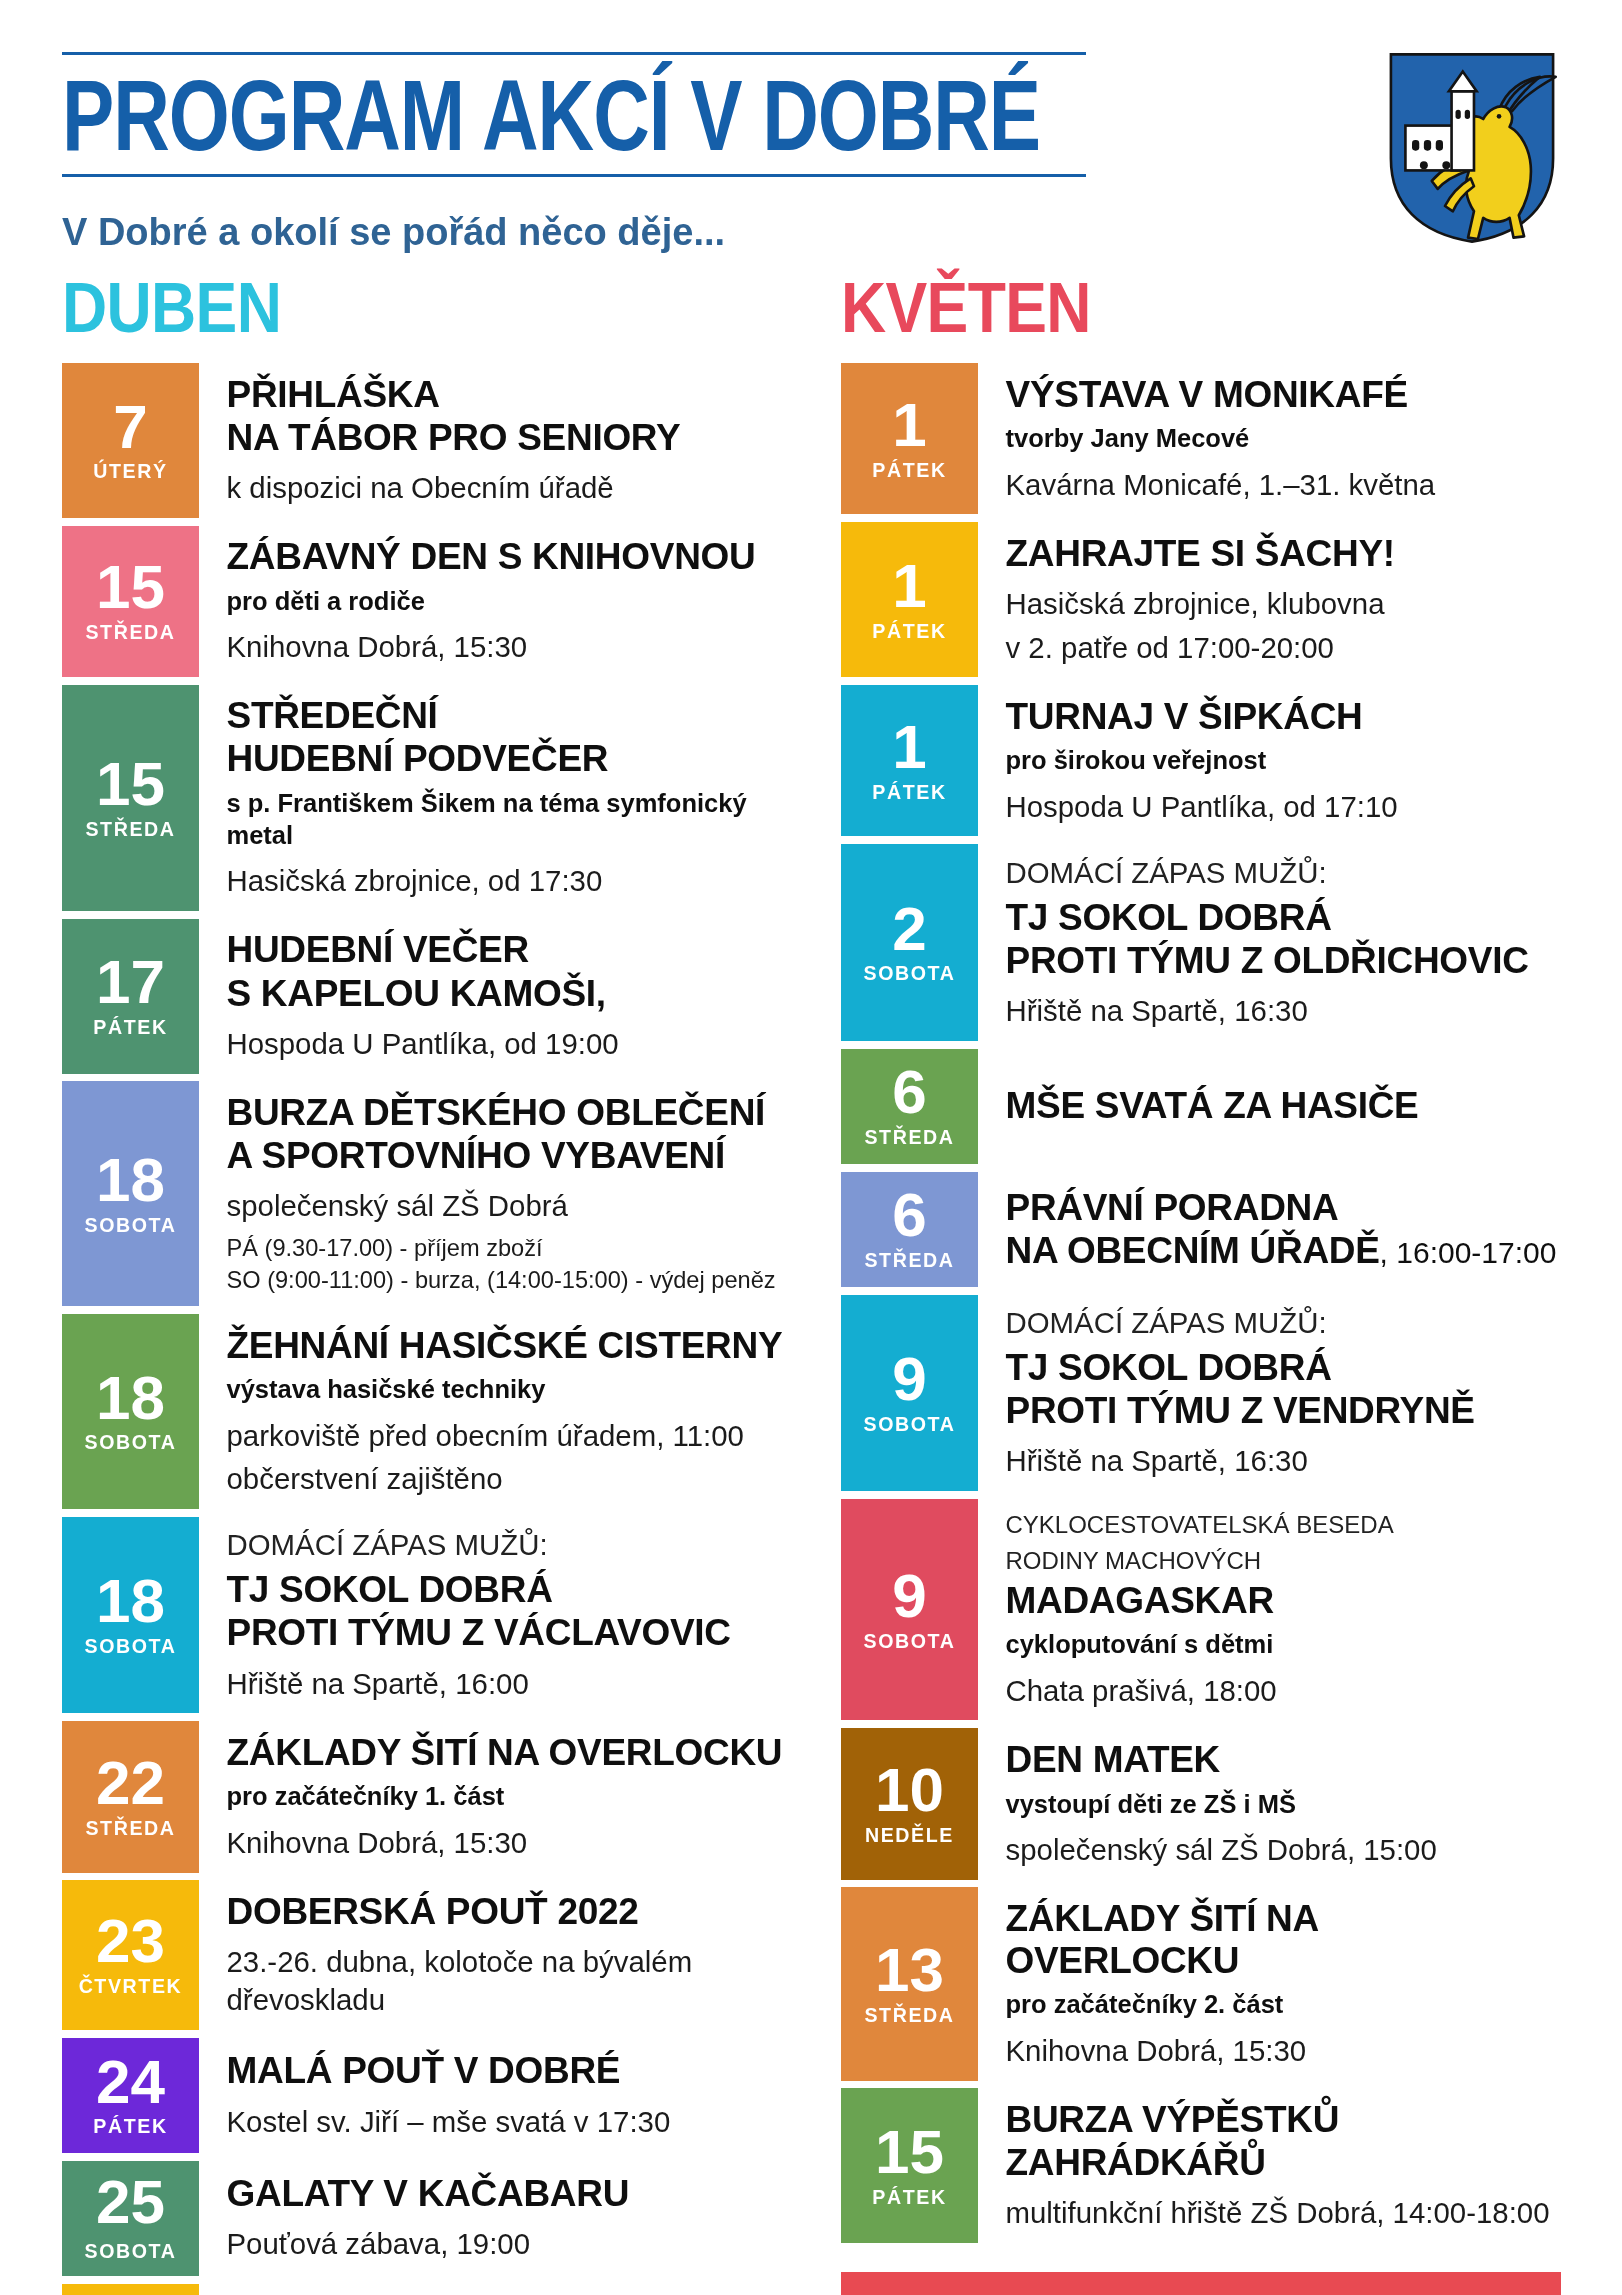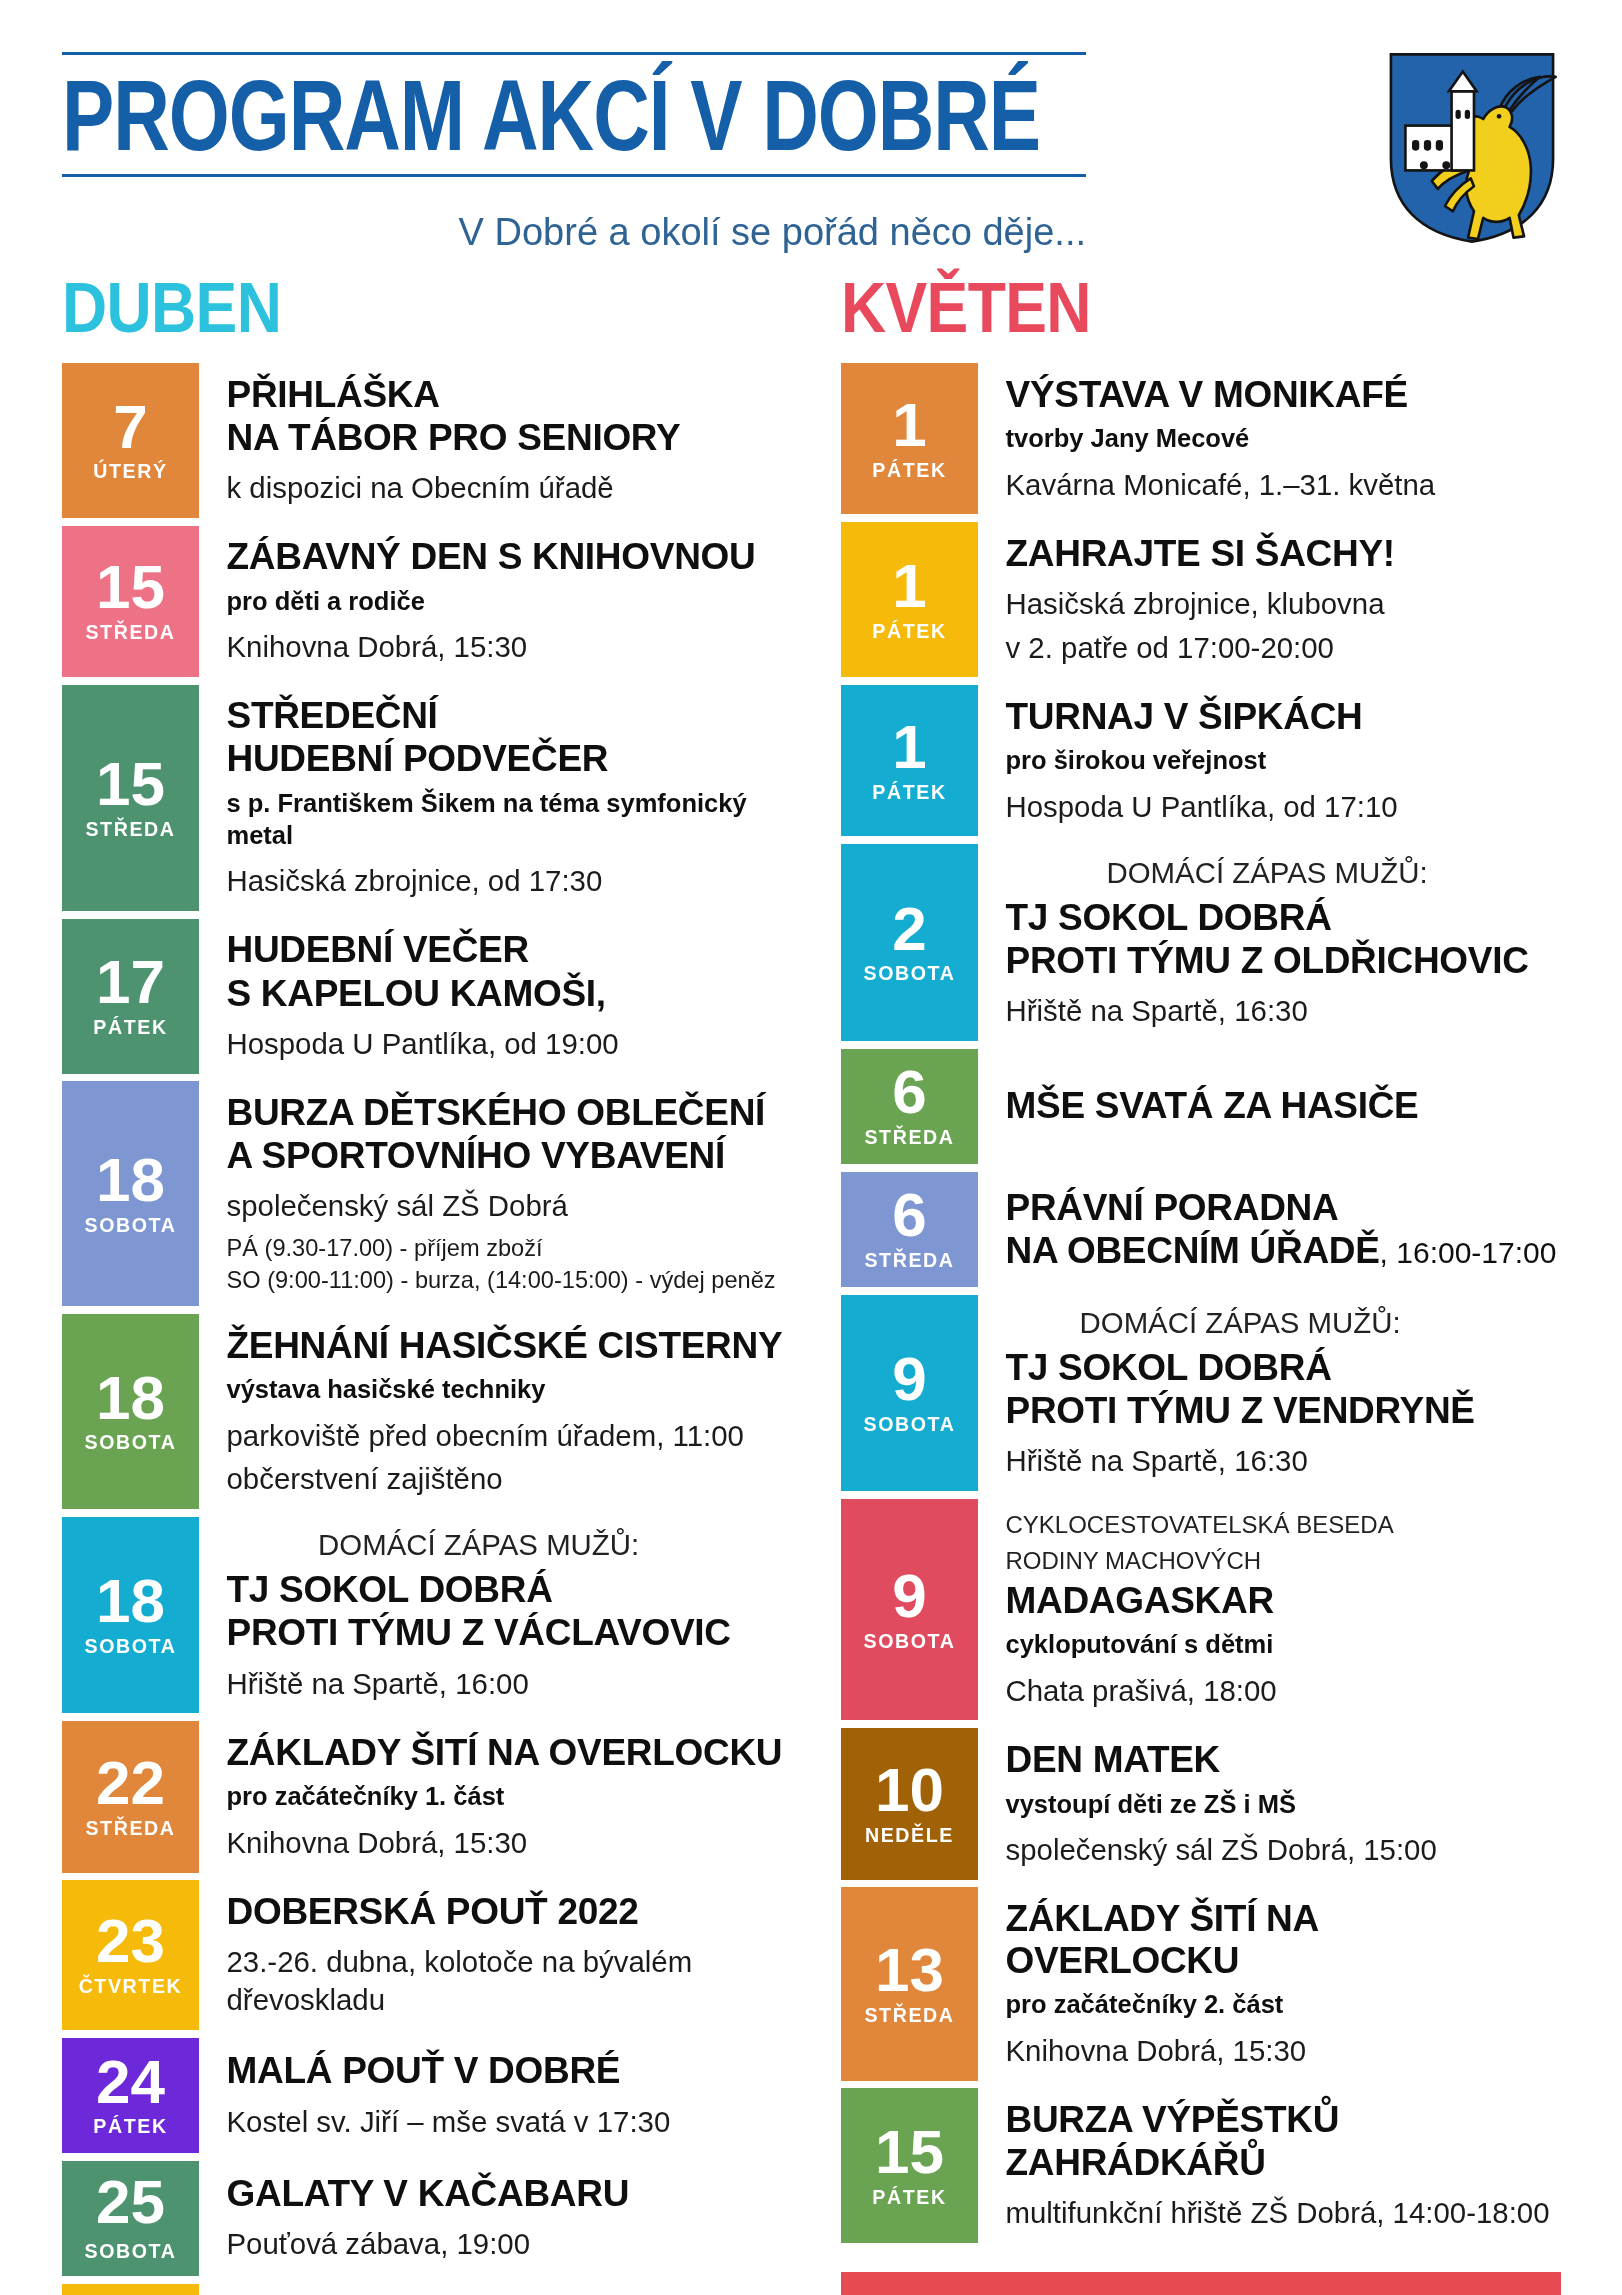--- a/index.html
+++ b/index.html
@@ -17,22 +17,22 @@
   .header-left { width:1024px; }
   .rule { border-top:3.3px solid #155fa9; }
   .page-title {
     display:inline-block;
     font-size:98px; font-weight:800; color:#155fa9;
     letter-spacing:-1.3px; line-height:1.05;
     transform:scale(0.80,1.02); transform-origin:left center;
     white-space:nowrap; margin:9.2px 0 6.5px 0;
   }
   .subtitle {
-    font-size:38px; font-weight:400; color:#2f6394;
-    margin-top:34px; letter-spacing:0;text-align:right;
+    font-size:38px; font-weight:700; color:#2f6394;
+    margin-top:34px; letter-spacing:0;
   }
   .crest { position:absolute; top:-3.9px; right:0; width:178px; height:200px; }
   
   .cols { display:flex; gap:37px; margin-top:19.6px; }
   .col-left  { width:742px; flex:none; }
   .col-right { width:720px; flex:none; }
   .col-heading {
     display:inline-block;
     font-size:68px; font-weight:800; letter-spacing:-0.7px;
     transform:scale(0.92,1.04); transform-origin:left center;
@@ -48,21 +48,21 @@
   .day { font-size:62px; font-weight:800; line-height:0.95; }
   .wd  { font-size:19.6px; font-weight:700; letter-spacing:1.6px; }
   .lines { display:flex; flex-direction:column; justify-content:center; padding:10.5px 0; }
   .ln-title  { font-size:37px; font-weight:800; line-height:1.13; letter-spacing:-0.3px; color:#0f0f0f; }
   .ln-title + .ln-title { margin-top:1.3px; }
   .ln-sub    { font-size:25.5px; font-weight:700; color:#0f0f0f; margin-top:7.9px; line-height:1.25; }
   .ln-detail { font-size:29.4px; font-weight:400; color:#1b1b1b; margin-top:10.5px; line-height:1.3; }
   .ln-detail + .ln-detail { margin-top:5.2px; }
   .ln-small  { font-size:23.6px; font-weight:400; color:#1b1b1b; margin-top:7.9px; line-height:1.3; }
   .ln-small + .ln-small { margin-top:1px; }
-  .ln-intro  { font-size:29.4px; font-weight:400; color:#222; margin-bottom:5.2px; line-height:1.25;text-align:center; }
+  .ln-intro  { font-size:29.4px; font-weight:400; color:#222; margin-bottom:5.2px; line-height:1.25; }
   .ln-introsm{ font-size:24px; font-weight:400; color:#222; margin-bottom:3.9px; line-height:1.3; }
   .inline-title  { font-size:inherit; font-weight:inherit; }
   .inline-detail { font-size:30px; font-weight:400; letter-spacing:0; }
   
   .banner-red {
     margin-top:29px; padding:29px 31px;
     font-size:32px; font-weight:800; line-height:1.25; letter-spacing:-0.3px;
   }
 </style>
 </head>

